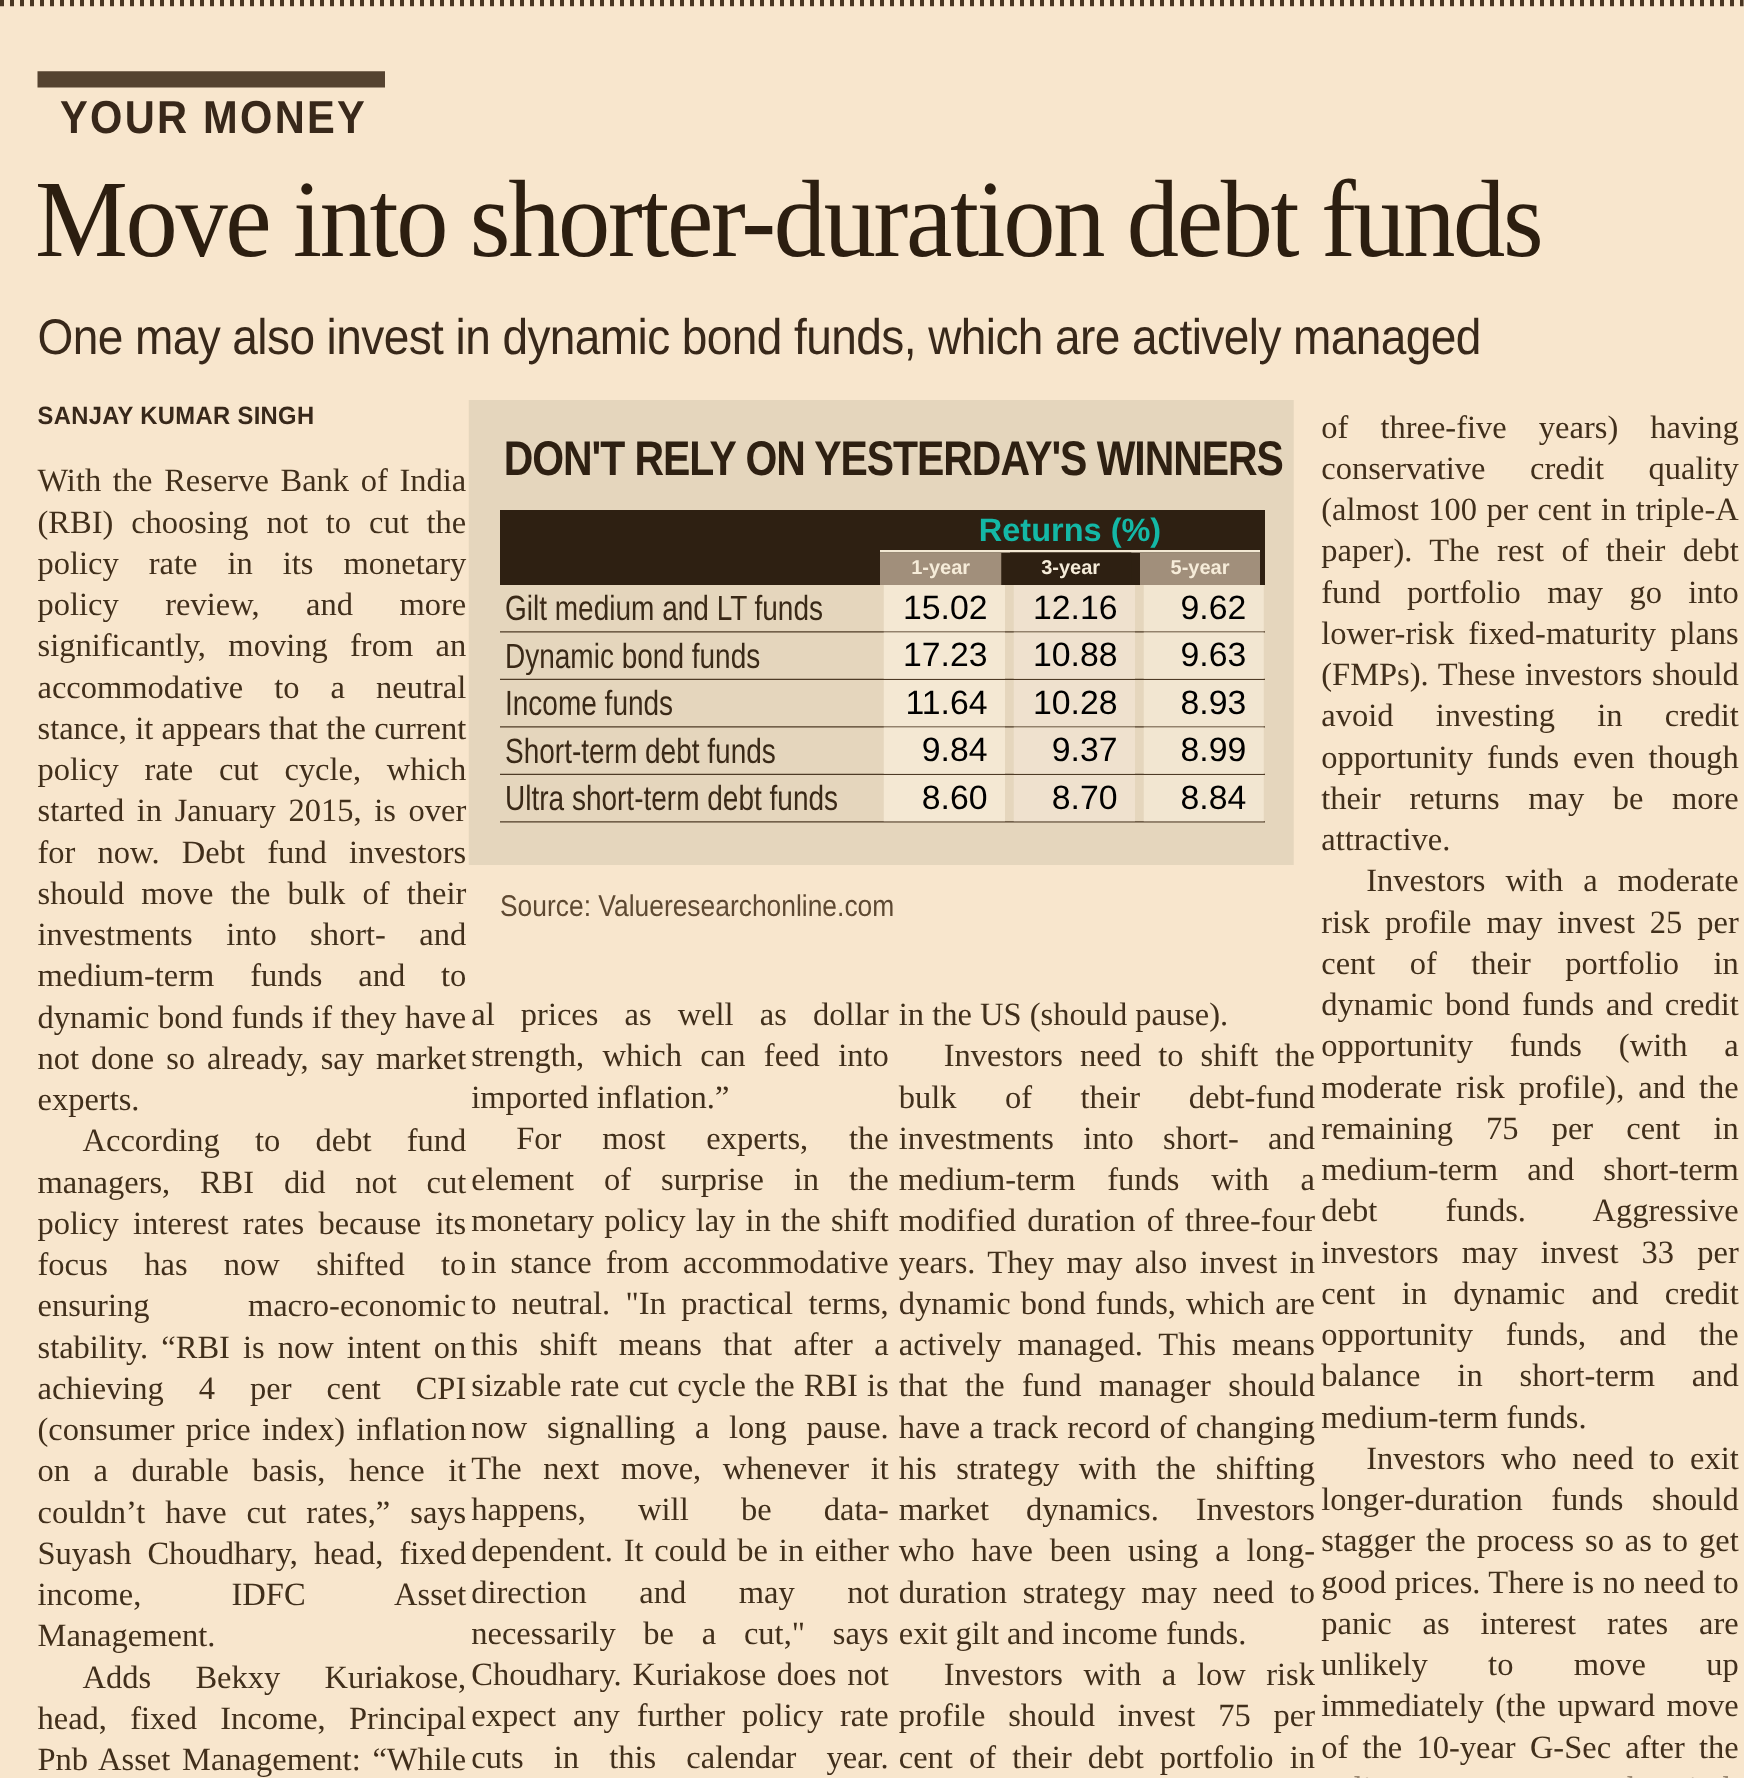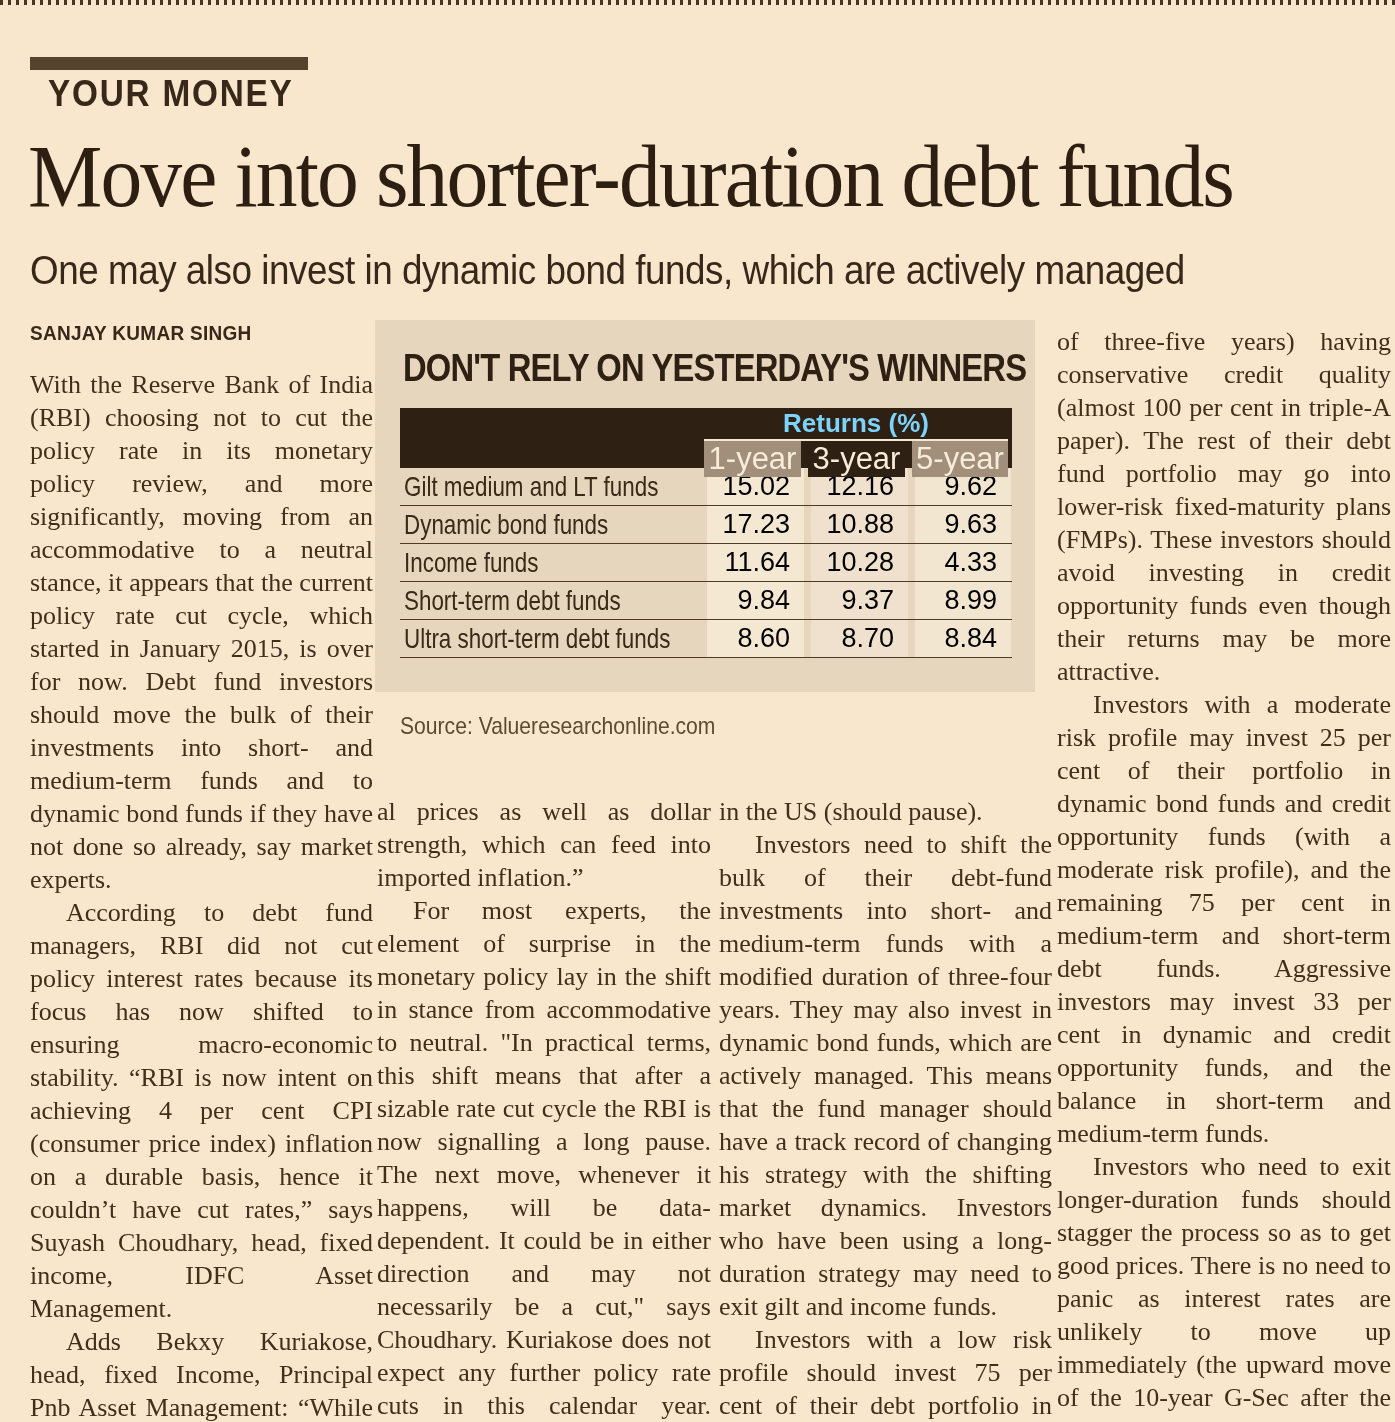--- a/index.html
+++ b/index.html
@@ -54,27 +54,27 @@
   #ig-title{
     position:absolute;left:28px;top:26px;
     font-size:39px;font-weight:bold;color:#2e2012;letter-spacing:-1px;
     transform:scaleX(0.84);transform-origin:left top;white-space:nowrap;
   }
   #ig-table{position:absolute;left:25px;top:88px;width:612px;}
   .ghead{height:60px;background:#2e2012;position:relative;}
   .returns-wrap{position:absolute;top:0;right:4px;width:304px;height:60px;display:flex;flex-direction:column;}
   .returns-label{
     height:32px;display:flex;align-items:center;justify-content:center;
-    color:#7dd3fc;font-weight:bold;font-size:26px;
+    color:#14b8a6;font-weight:bold;font-size:26px;
     border-bottom:2px solid #f3e8d3;
   }
   .subcells{display:grid;grid-template-columns:97px 97px 96px;column-gap:7px;flex:1;}
   .subcell{
     display:flex;align-items:center;justify-content:center;
-    font-weight:normal;font-size:31px;color:#f6ecd9;background:#a18f7b;
+    font-weight:bold;font-size:16px;color:#f6ecd9;background:#a18f7b;
   }
   .subcell.dark{background:#2e2012;text-align:right;}
   .trow{
     display:grid;grid-template-columns:300px 97px 97px 96px;column-gap:7px;
     height:37px;border-bottom:1px solid #4e3b26;align-items:stretch;
   }
   .tname{
     display:flex;align-items:center;
     font-size:28px;color:#3a2917;padding-left:5px;white-space:nowrap;
     transform:scaleX(0.80);transform-origin:left center;
@@ -149,21 +149,21 @@
     <div class="trow">
       <div class="tname">Dynamic bond funds</div>
       <div class="tnum bg1">17.23</div>
       <div class="tnum bg2">10.88</div>
       <div class="tnum bg3">9.63</div>
     </div>
     <div class="trow">
       <div class="tname">Income funds</div>
       <div class="tnum bg1">11.64</div>
       <div class="tnum bg2">10.28</div>
-      <div class="tnum bg3">4.33</div>
+      <div class="tnum bg3">8.93</div>
     </div>
     <div class="trow">
       <div class="tname">Short-term debt funds</div>
       <div class="tnum bg1">9.84</div>
       <div class="tnum bg2">9.37</div>
       <div class="tnum bg3">8.99</div>
     </div>
     <div class="trow">
       <div class="tname">Ultra short-term debt funds</div>
       <div class="tnum bg1">8.60</div>

